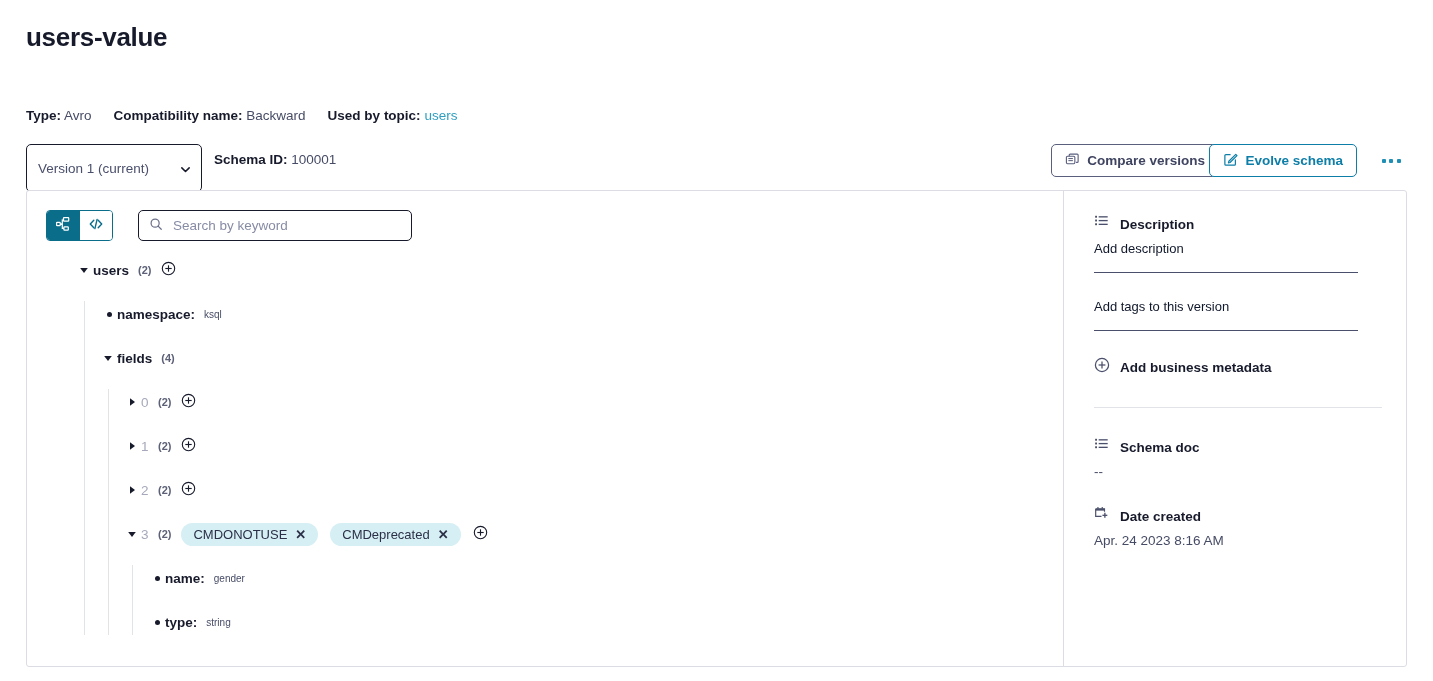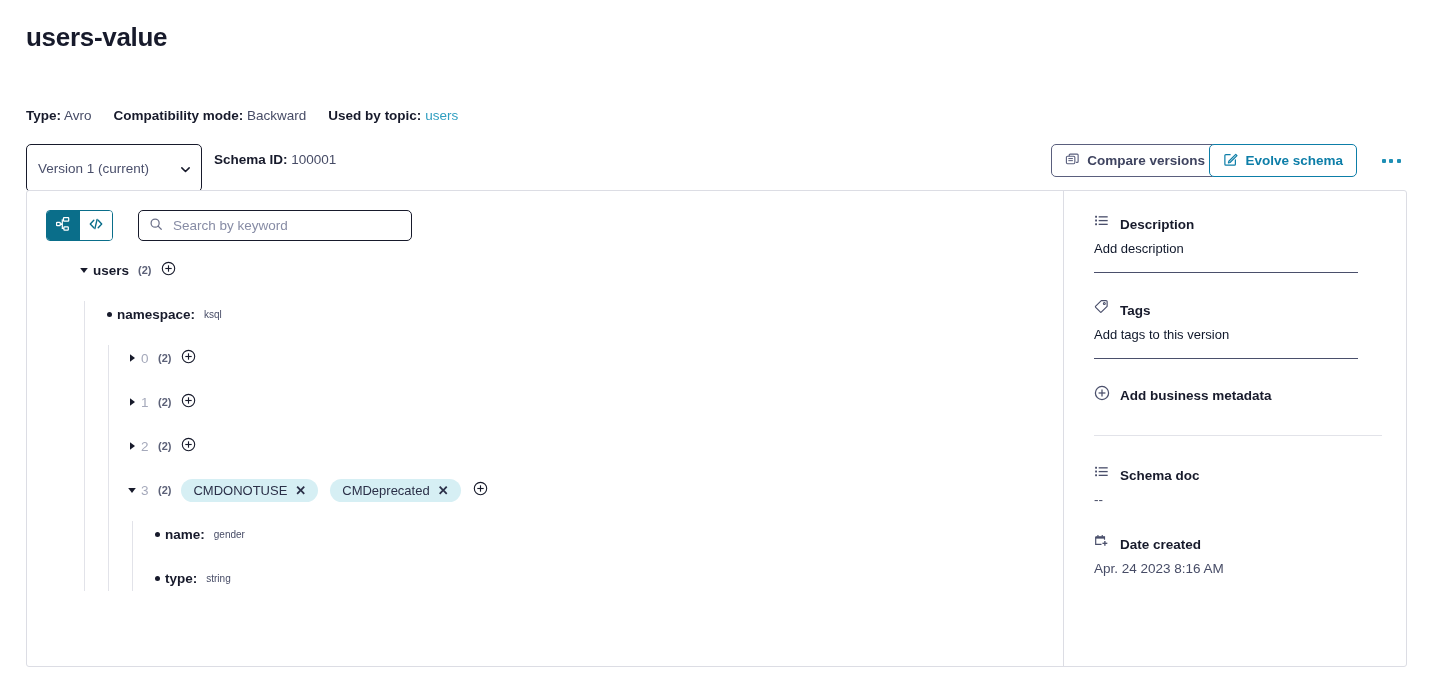--- a/index.html
+++ b/index.html
@@ -152,21 +152,21 @@
 <div class="page">
 
   <div class="title">users-value</div>
 
   <div class="meta-row">
     <div class="meta-item">
       <span class="meta-label">Type:</span>
       <span class="meta-value">Avro</span>
     </div>
     <div class="meta-item">
-      <span class="meta-label">Compatibility mode:</span>
+      <span class="meta-label">Compatibility name:</span>
       <span class="meta-value">Backward</span>
     </div>
     <div class="meta-item">
       <span class="meta-label">Used by topic:</span>
       <a class="meta-link" href="#">users</a>
     </div>
   </div>
 
   <div class="controls-row">
     <div class="version-select">
@@ -273,20 +273,29 @@
         <div class="indent-1">
 
           <div class="trow">
             <span class="bullet">
                 <i></i>
               </span>
             <span class="tkey">namespace:</span>
             <span class="tval">ksql</span>
           </div>
 
+          <div class="trow">
+            <span class="caret">
+              <svg width="10" height="10" viewBox="0 0 10 10">
+                  <path d="M1.2 3 L8.8 3 L5 8 Z" fill="#171a2b"></path>
+                </svg>
+            </span>
+            <span class="tkey">fields</span>
+            <span class="tcount">(4)</span>
+          </div>
 
           <div class="indent-2">
 
             <div class="trow">
               <span class="caret">
                 <svg width="10" height="10" viewBox="0 0 10 10">
                     <path d="M3 1.2 L3 8.8 L8 5 Z" fill="#171a2b"></path>
                   </svg>
               </span>
               <span class="tidx">0</span>
@@ -396,29 +405,20 @@
               <rect x="1.2" y="11" width="2" height="2" fill="#4a4f6b"></rect>
                 <rect x="5" y="11.4" width="9.6" height="1.4" fill="#4a4f6b"></rect>
             </svg>
           </span>
           <span class="sh-t">Description</span>
         </div>
         <div class="side-field">Add description</div>
       </div>
 
       <div class="side-sec">
-        <div class="side-head">
-          <span>
-            <svg width="15" height="15" viewBox="0 0 16 16">
-              <path d="M1.8 7.6 L7.8 1.7 h5.1 a1.1 1.1 0 0 1 1.1 1.1 v5 l-6 6 a1 1 0 0 1-1.4 0 L1.8 9 a1 1 0 0 1 0-1.4 Z" fill="none" stroke="#4a4f6b" stroke-width="1.25" stroke-linejoin="round"></path>
-              <circle cx="11" cy="4.8" r="1.05" fill="none" stroke="#4a4f6b" stroke-width="1.1"></circle>
-            </svg>
-          </span>
-          <span class="sh-t">Tags</span>
-        </div>
         <div class="side-field">Add tags to this version</div>
       </div>
 
       <div class="side-plus-row">
         <span>
           <svg width="16" height="16" viewBox="0 0 16 16">
               <circle cx="8" cy="8" r="6.6" fill="none" stroke="#4a4f6b" stroke-width="1.25"></circle>
               <line x1="8" y1="4.6" x2="8" y2="11.4" stroke="#4a4f6b" stroke-width="1.25"></line>
               <line x1="4.6" y1="8" x2="11.4" y2="8" stroke="#4a4f6b" stroke-width="1.25"></line>
             </svg>

